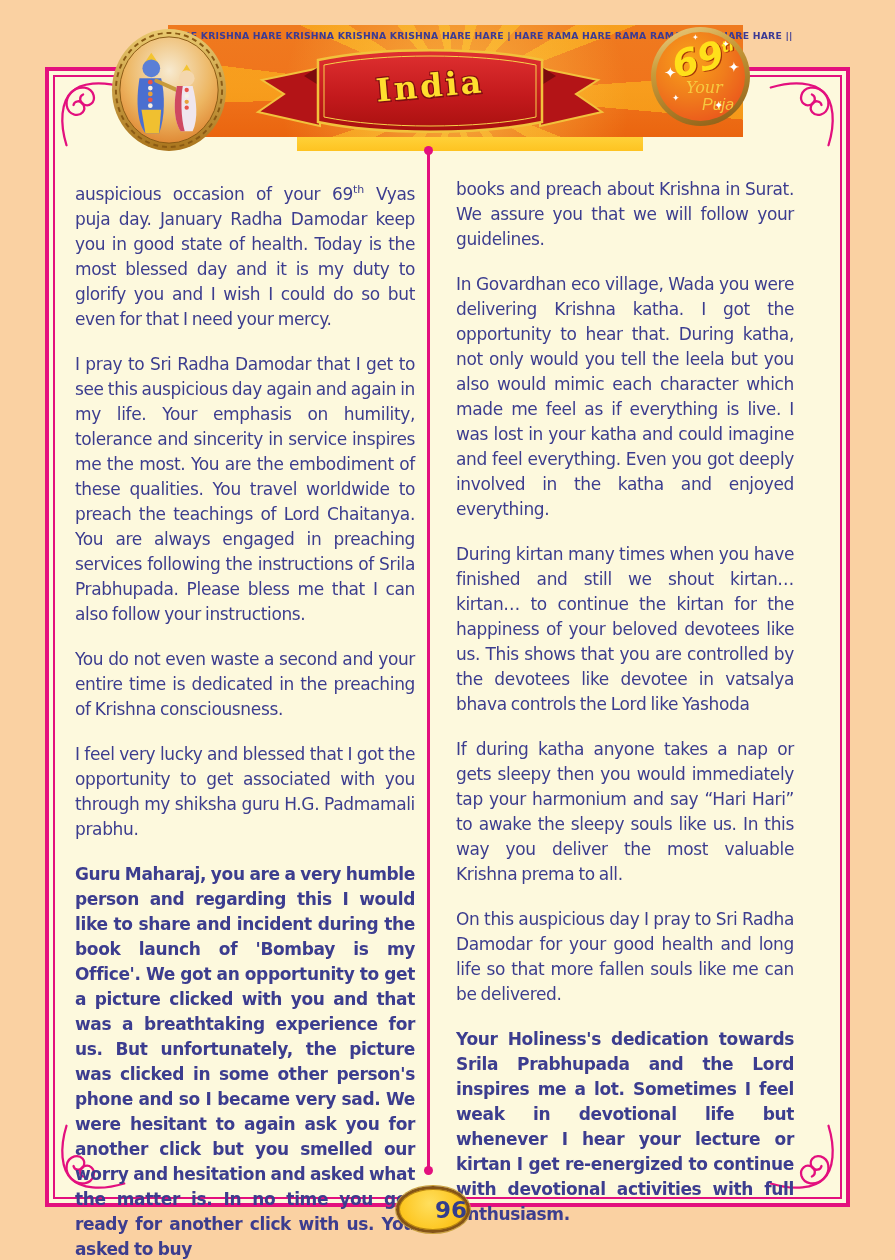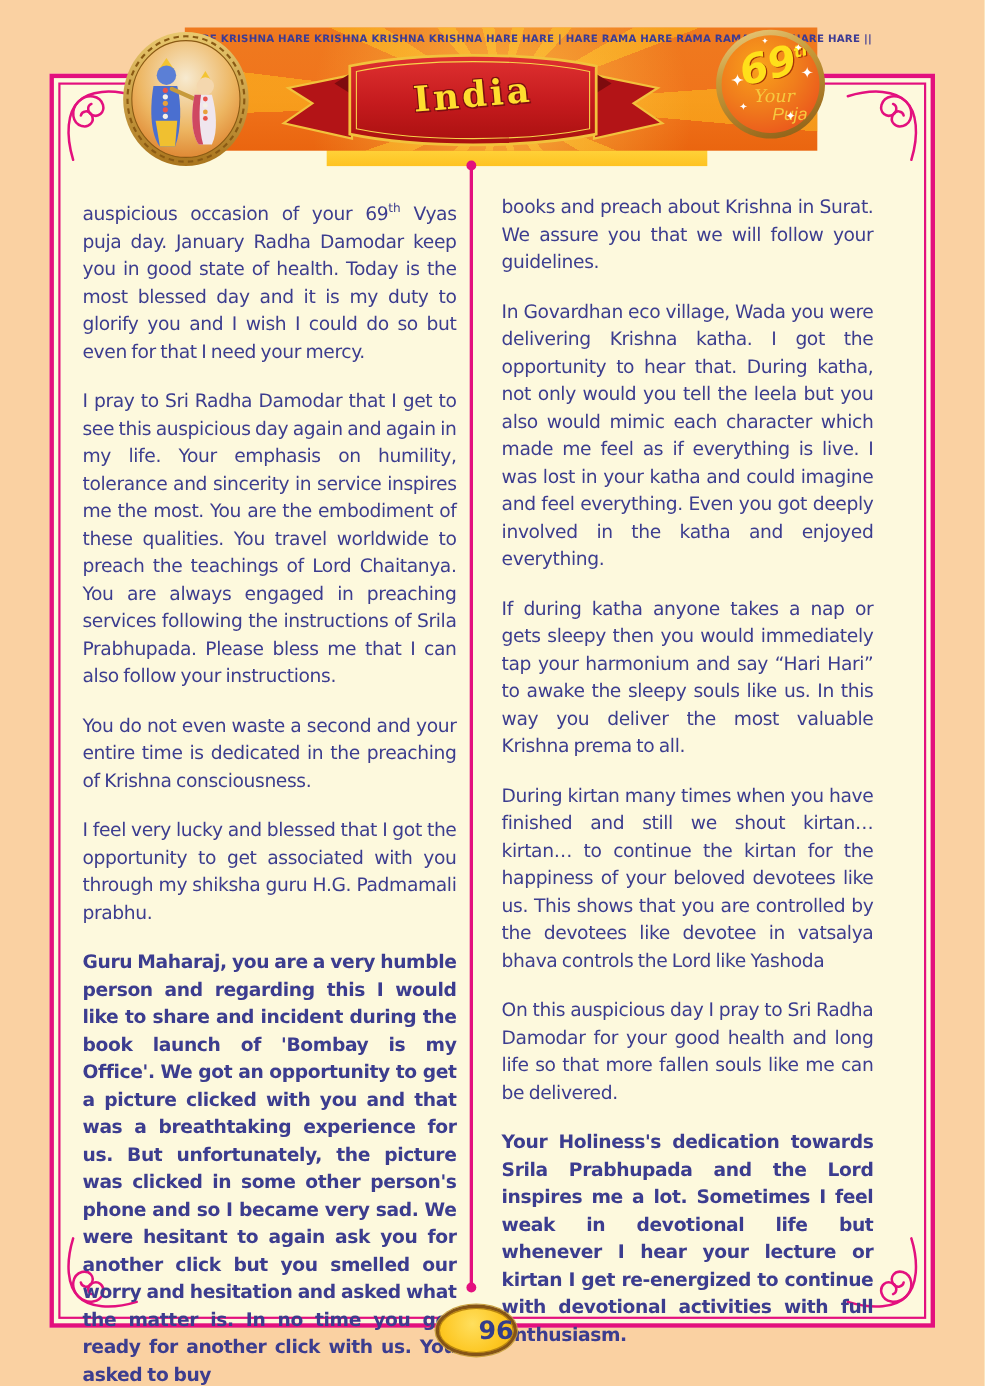--- a/index.html
+++ b/index.html
@@ -273,22 +273,22 @@
     <p><span>auspicious occasion of your 69</span><sup>th</sup><span> Vyas puja day. January Radha Damodar keep you in good state of health. Today is the most blessed day and it is my duty to glorify you and I wish I could do so but even for that I need your mercy.</span></p>
     <p>I pray to Sri Radha Damodar that I get to see this auspicious day again and again in my life. Your emphasis on humility, tolerance and sincerity in service inspires me the most. You are the embodiment of these qualities. You travel worldwide to preach the teachings of Lord Chaitanya. You are always engaged in preaching services following the instructions of Srila Prabhupada. Please bless me that I can also follow your instructions.</p>
     <p>You do not even waste a second and your entire time is dedicated in the preaching of Krishna consciousness.</p>
     <p>I feel very lucky and blessed that I got the opportunity to get associated with you through my shiksha guru H.G. Padmamali prabhu.</p>
     <p>Guru Maharaj, you are a very humble person and regarding this I would like to share and incident during the book launch of 'Bombay is my Office'. We got an opportunity to get a picture clicked with you and that was a breathtaking experience for us. But unfortunately, the picture was clicked in some other person's phone and so I became very sad. We were hesitant to again ask you for another click but you smelled our worry and hesitation and asked what the matter is. In no time you got ready for another click with us. You asked to buy</p>
   </div>
 
   <div class="col col-right">
     <p>books and preach about Krishna in Surat. We assure you that we will follow your guidelines.</p>
     <p>In Govardhan eco village, Wada you were delivering Krishna katha. I got the opportunity to hear that. During katha, not only would you tell the leela but you also would mimic each character which made me feel as if everything is live. I was lost in your katha and could imagine and feel everything. Even you got deeply involved in the katha and enjoyed everything.</p>
+    <p>During kirtan many times when you have finished and still we shout kirtan…kirtan… to continue the kirtan for the happiness of your beloved devotees like us. This shows that you are controlled by the devotees like devotee in vatsalya bhava controls the Lord like Yashoda</p>
     <p>If during katha anyone takes a nap or gets sleepy then you would immediately tap your harmonium and say “Hari Hari” to awake the sleepy souls like us. In this way you deliver the most valuable Krishna prema to all.</p>
-    <p>During kirtan many times when you have finished and still we shout kirtan…kirtan… to continue the kirtan for the happiness of your beloved devotees like us. This shows that you are controlled by the devotees like devotee in vatsalya bhava controls the Lord like Yashoda</p>
     <p>On this auspicious day I pray to Sri Radha Damodar for your good health and long life so that more fallen souls like me can be delivered.</p>
     <p>Your Holiness's dedication towards Srila Prabhupada and the Lord inspires me a lot. Sometimes I feel weak in devotional life but whenever I hear your lecture or kirtan I get re-energized to continue with devotional activities with full enthusiasm.</p>
   </div>
 
   <div class="page-num">
     <span>96</span>
   </div>
 
 </div>
 

